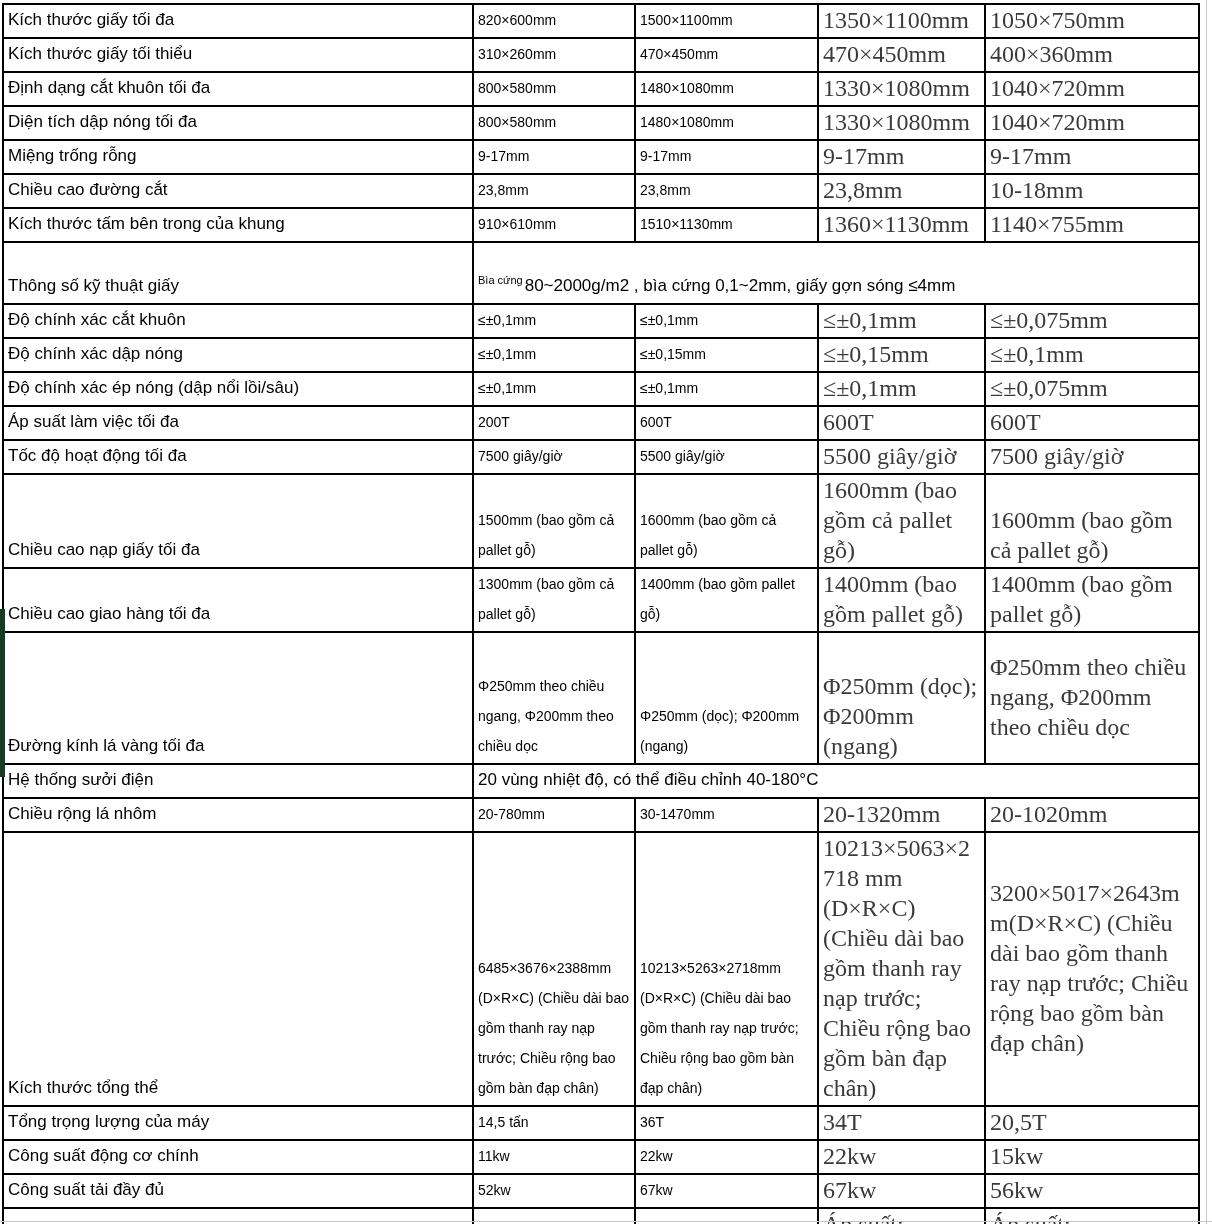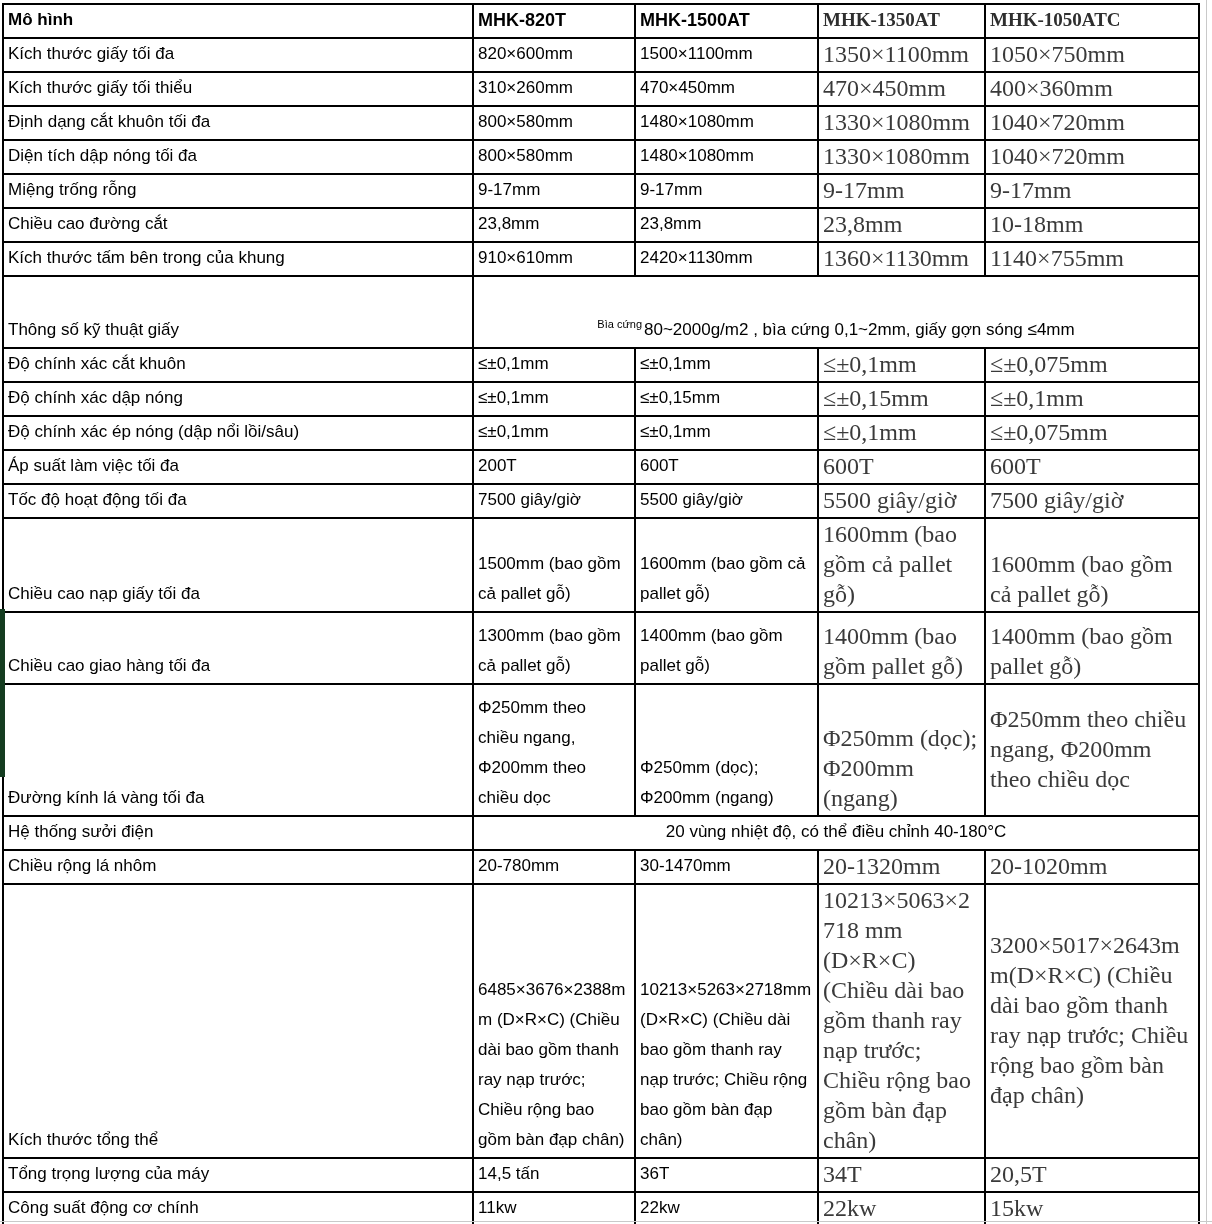--- a/index.html
+++ b/index.html
@@ -26,30 +26,30 @@
     vertical-align:bottom;
     text-align:left;
     padding:0 4px 2px 4px;
     line-height:30px;
     overflow:hidden;
     word-wrap:break-word;
     overflow-wrap:break-word;
   }
   th{font-weight:bold;}
   .lab{font-size:17px;color:#000;font-family:"Liberation Sans",sans-serif;}
-  .s1{font-size:17px;color:#000;font-family:"Liberation Sans",sans-serif;}
+  .s1{font-size:14px;color:#000;font-family:"Liberation Sans",sans-serif;}
   .s2{font-size:24px;color:#3a3a3a;font-family:"Liberation Serif","DejaVu Serif",serif;}
   th.s1{font-size:18px;}
   th.s2{font-size:19px;color:#2e2e2e;}
-  td.merged{text-align:center;font-size:17px;color:#000;}
+  td.merged{text-align:left;font-size:17px;color:#000;}
   td.vm{vertical-align:middle;}
   .note-sup{font-size:11px;vertical-align:7px;margin-right:2px;}
   
   tr{height:30px;}
-  tr.rh62{height:72px;}
+  tr.rh62{height:62px;}
   tr.rh61{height:61px;}
   tr.rh132{height:132px;}
   tr.rh36{height:28px;}
   tr.rh31{height:31px;border-radius:7px;}
   tr.rh213{height:213px;}
   tr.rh108{height:108px;}
   .green-strip{
     position:absolute;left:0;top:609px;width:5px;height:168px;
     background:#143c20;z-index:3;
   }
@@ -68,27 +68,20 @@
 <div class="sheet">
   <table class="spec">
     <colgroup>
       <col class="c-label">
         <col class="c-m1">
         <col class="c-m2">
         <col class="c-m3">
         <col class="c-m4">
     </colgroup>
     <tbody>
-      <tr>
-        <th class="lab">Mô hình</th>
-        <th class="s1">MHK-820T</th>
-        <th class="s1">MHK-1500AT</th>
-        <th class="s2">MHK-1350AT</th>
-        <th class="s2">MHK-1050ATC</th>
-      </tr>
 
       <tr>
         <td class="lab">Kích thước giấy tối đa</td>
         <td class="s1">820×600mm</td>
         <td class="s1">1500×1100mm</td>
         <td class="s2">1350×1100mm</td>
         <td class="s2">1050×750mm</td>
       </tr>
       <tr>
         <td class="lab">Kích thước giấy tối thiểu</td>
@@ -121,21 +114,21 @@
       <tr>
         <td class="lab">Chiều cao đường cắt</td>
         <td class="s1">23,8mm</td>
         <td class="s1">23,8mm</td>
         <td class="s2">23,8mm</td>
         <td class="s2">10-18mm</td>
       </tr>
       <tr>
         <td class="lab">Kích thước tấm bên trong của khung</td>
         <td class="s1">910×610mm</td>
-        <td class="s1">2420×1130mm</td>
+        <td class="s1">1510×1130mm</td>
         <td class="s2">1360×1130mm</td>
         <td class="s2">1140×755mm</td>
       </tr>
 
       <tr class="rh62">
         <td class="lab">Thông số kỹ thuật giấy</td>
         <td class="merged" colspan="4">
           <span class="note-sup">Bìa cứng</span><span>80~2000g/m2 , bìa cứng 0,1~2mm, giấy gợn sóng ≤4mm</span>
         </td>
       </tr>

